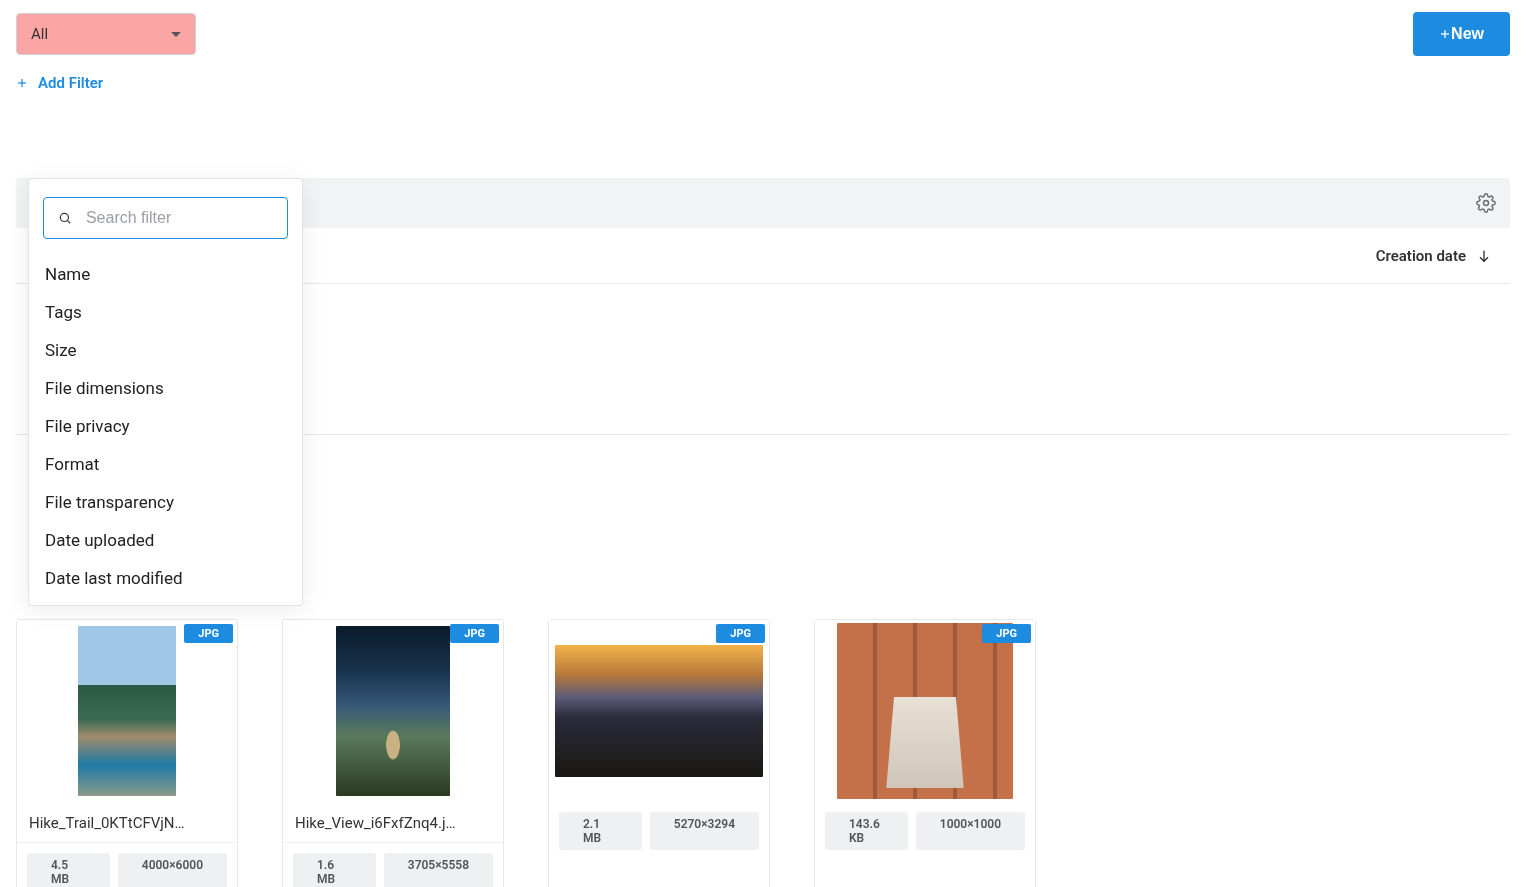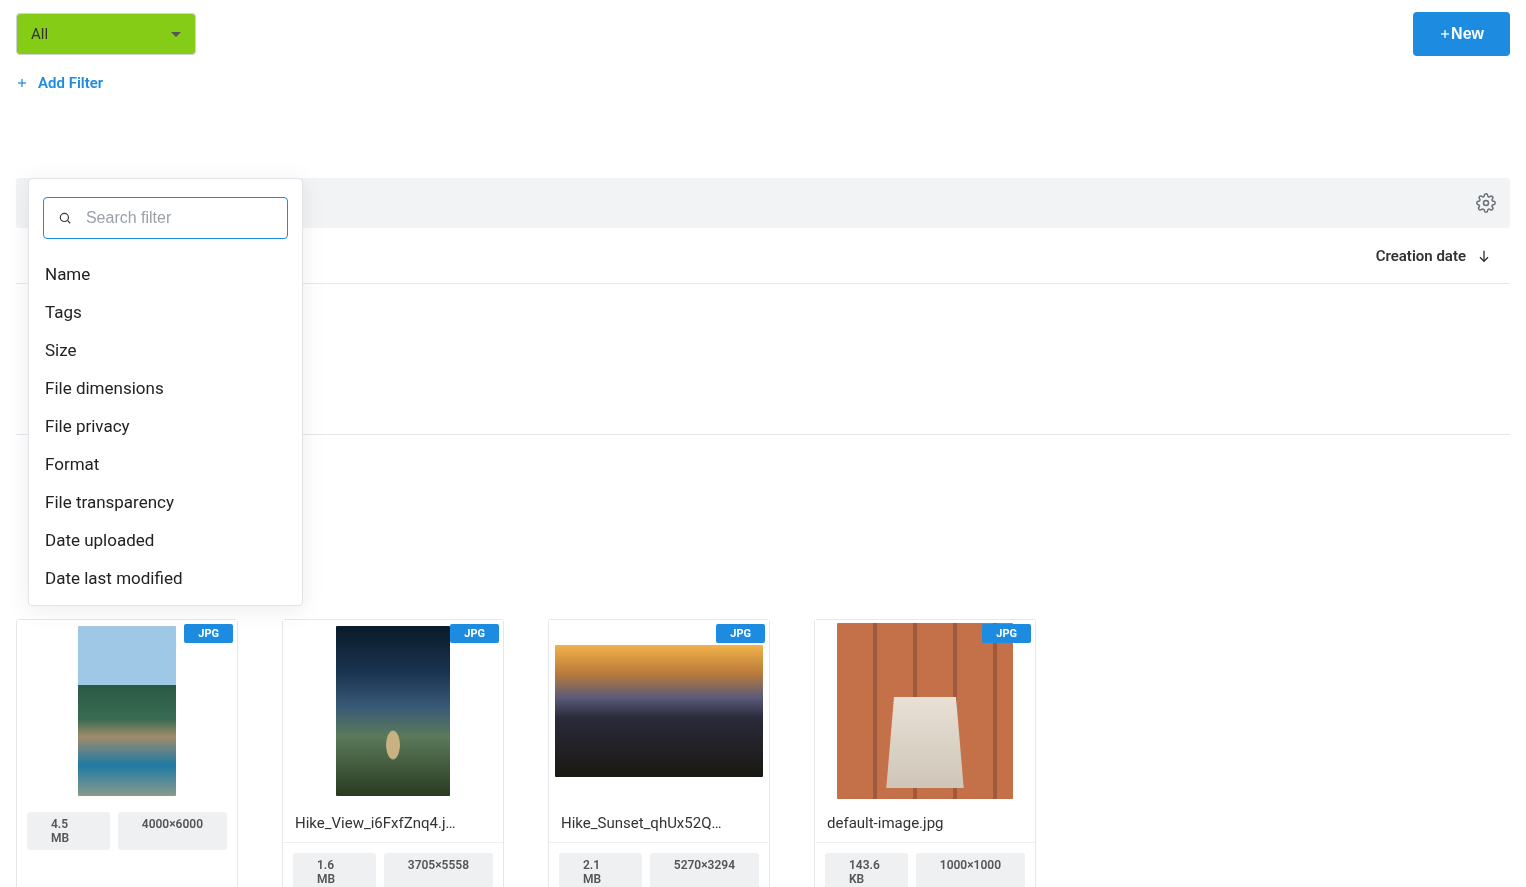--- a/index.html
+++ b/index.html
@@ -22,21 +22,21 @@
       height: 42px;
       border: 1px solid #cfd3d8;
       border-radius: 4px;
       display: flex;
       align-items: center;
       padding: 0 14px;
       cursor: pointer;
       font-size: 15px;
       color: #333;
       justify-content: space-between;
-      background: #84cc16;
+      background: #fca5a5;
     }
     .caret {
       width: 0; height: 0;
       border-left: 5px solid transparent;
       border-right: 5px solid transparent;
       border-top: 5px solid #555;
     }
     .search-wrap {
       flex: 1;
       display: flex;
@@ -336,20 +336,21 @@
   </div>
 
   <div class="divider"></div>
 
   <div class="grid" id="file-grid">
       <div class="card">
         <div class="thumb-area">
           <div class="thumb thumb-trail"></div>
           <div class="format-badge">JPG</div>
         </div>
+        <div class="filename">Hike_Trail_0KTtCFVjN…</div>
         <div class="meta-row">
           <span class="chip">4.5 MB</span>
           <span class="chip">4000×6000</span>
         </div>
       </div>
       <div class="card">
         <div class="thumb-area">
           <div class="thumb thumb-view"></div>
           <div class="format-badge">JPG</div>
         </div>
@@ -357,32 +358,30 @@
         <div class="meta-row">
           <span class="chip">1.6 MB</span>
           <span class="chip">3705×5558</span>
         </div>
       </div>
       <div class="card">
         <div class="thumb-area">
           <div class="thumb thumb-sunset"></div>
           <div class="format-badge">JPG</div>
         </div>
-        <div class="filename">Hike_Sunset_qhUx52Q…</div>
         <div class="meta-row">
           <span class="chip">2.1 MB</span>
           <span class="chip">5270×3294</span>
         </div>
       </div>
       <div class="card">
         <div class="thumb-area">
           <div class="thumb thumb-default"></div>
           <div class="format-badge">JPG</div>
         </div>
-        <div class="filename">default-image.jpg</div>
         <div class="meta-row">
           <span class="chip">143.6 KB</span>
           <span class="chip">1000×1000</span>
         </div>
       </div>
     </div>
 
 </div>
 
 </body></html>

